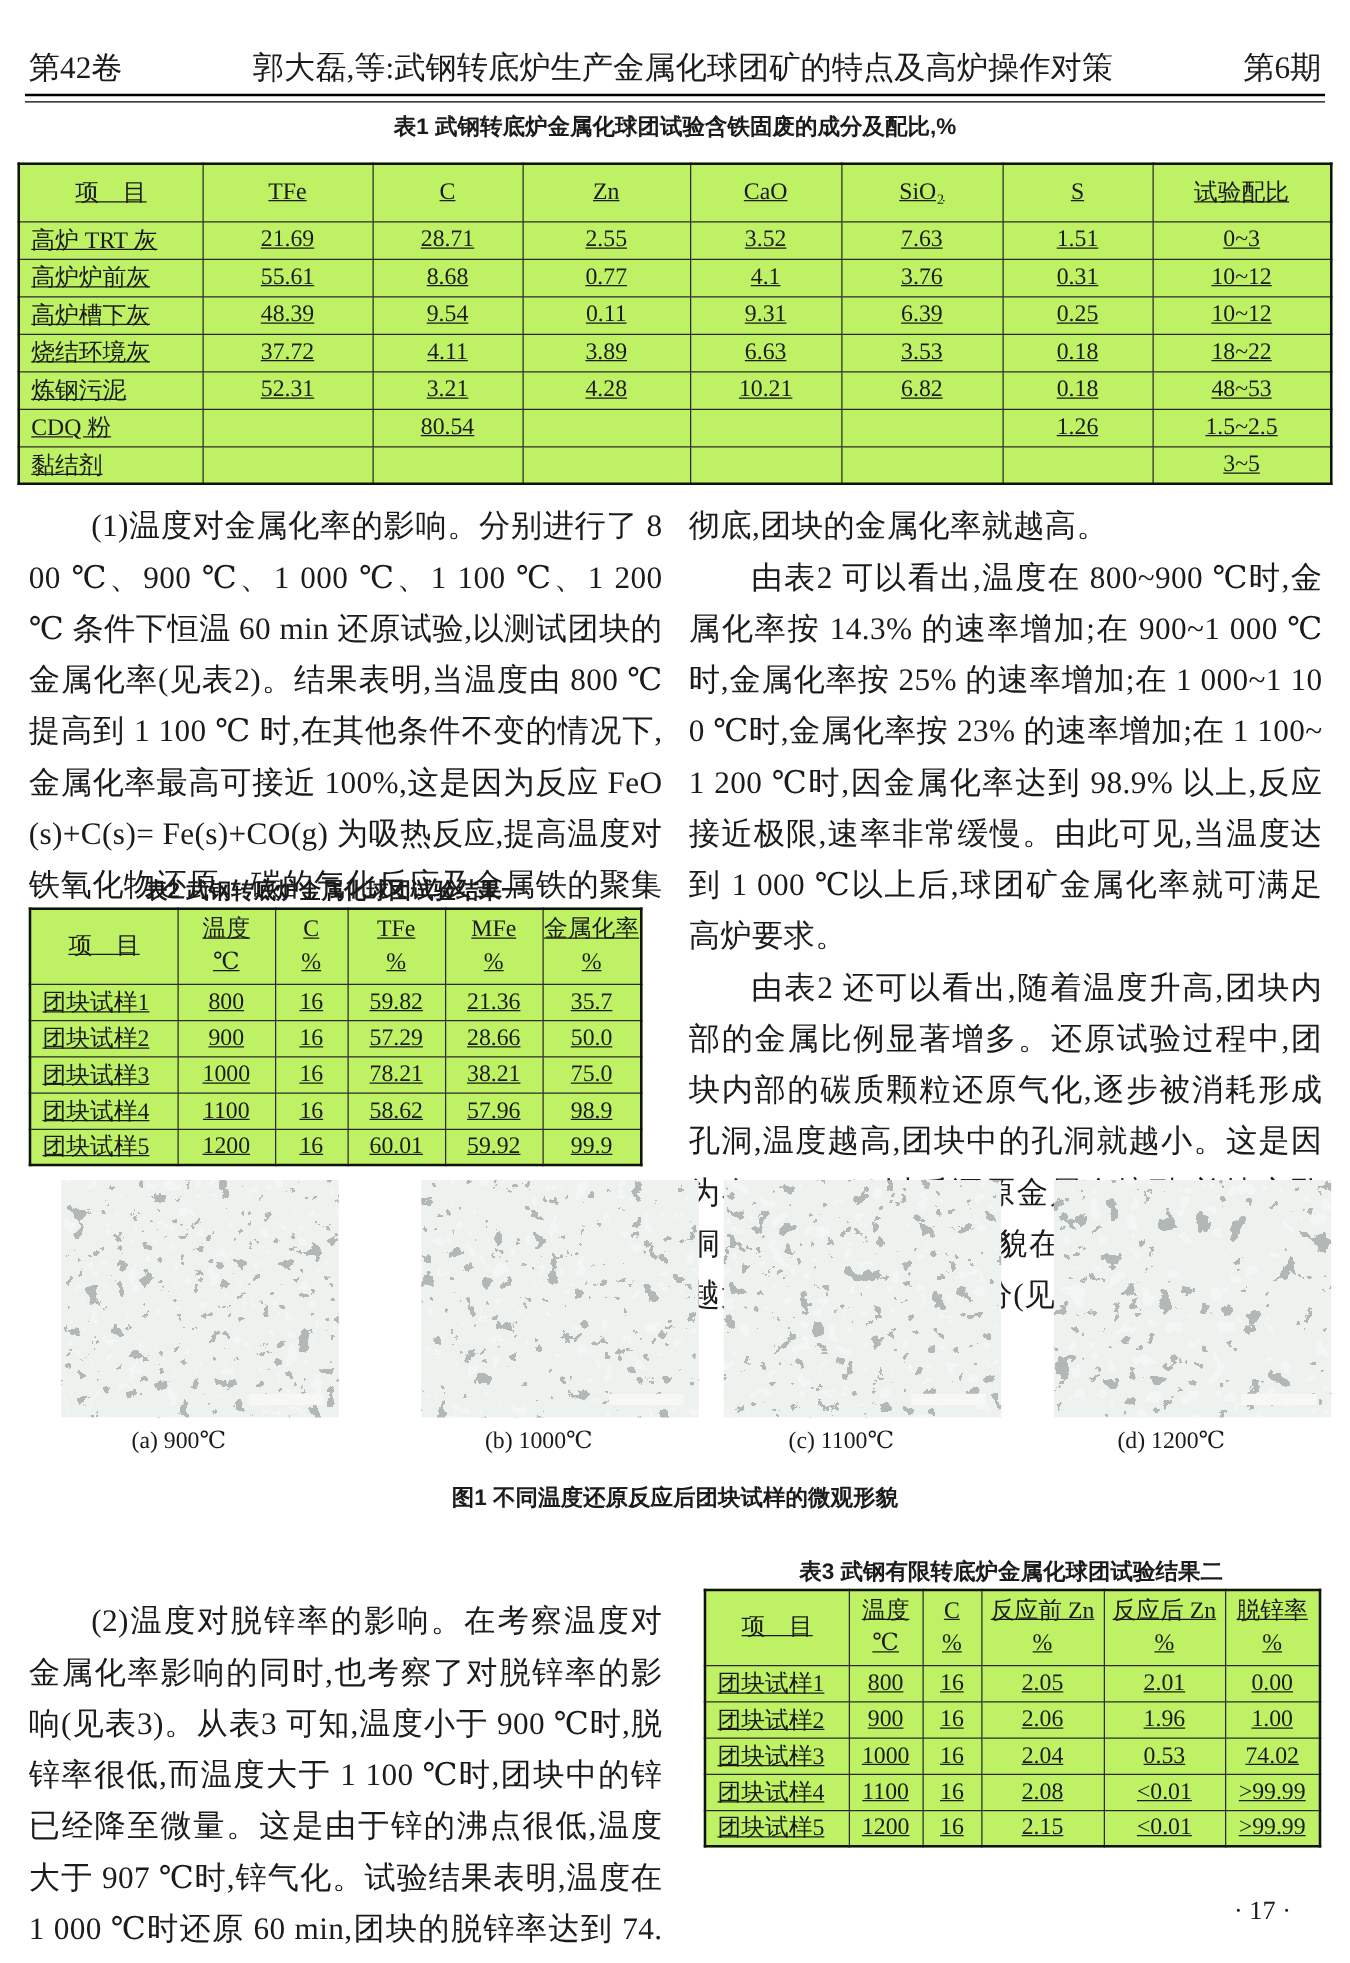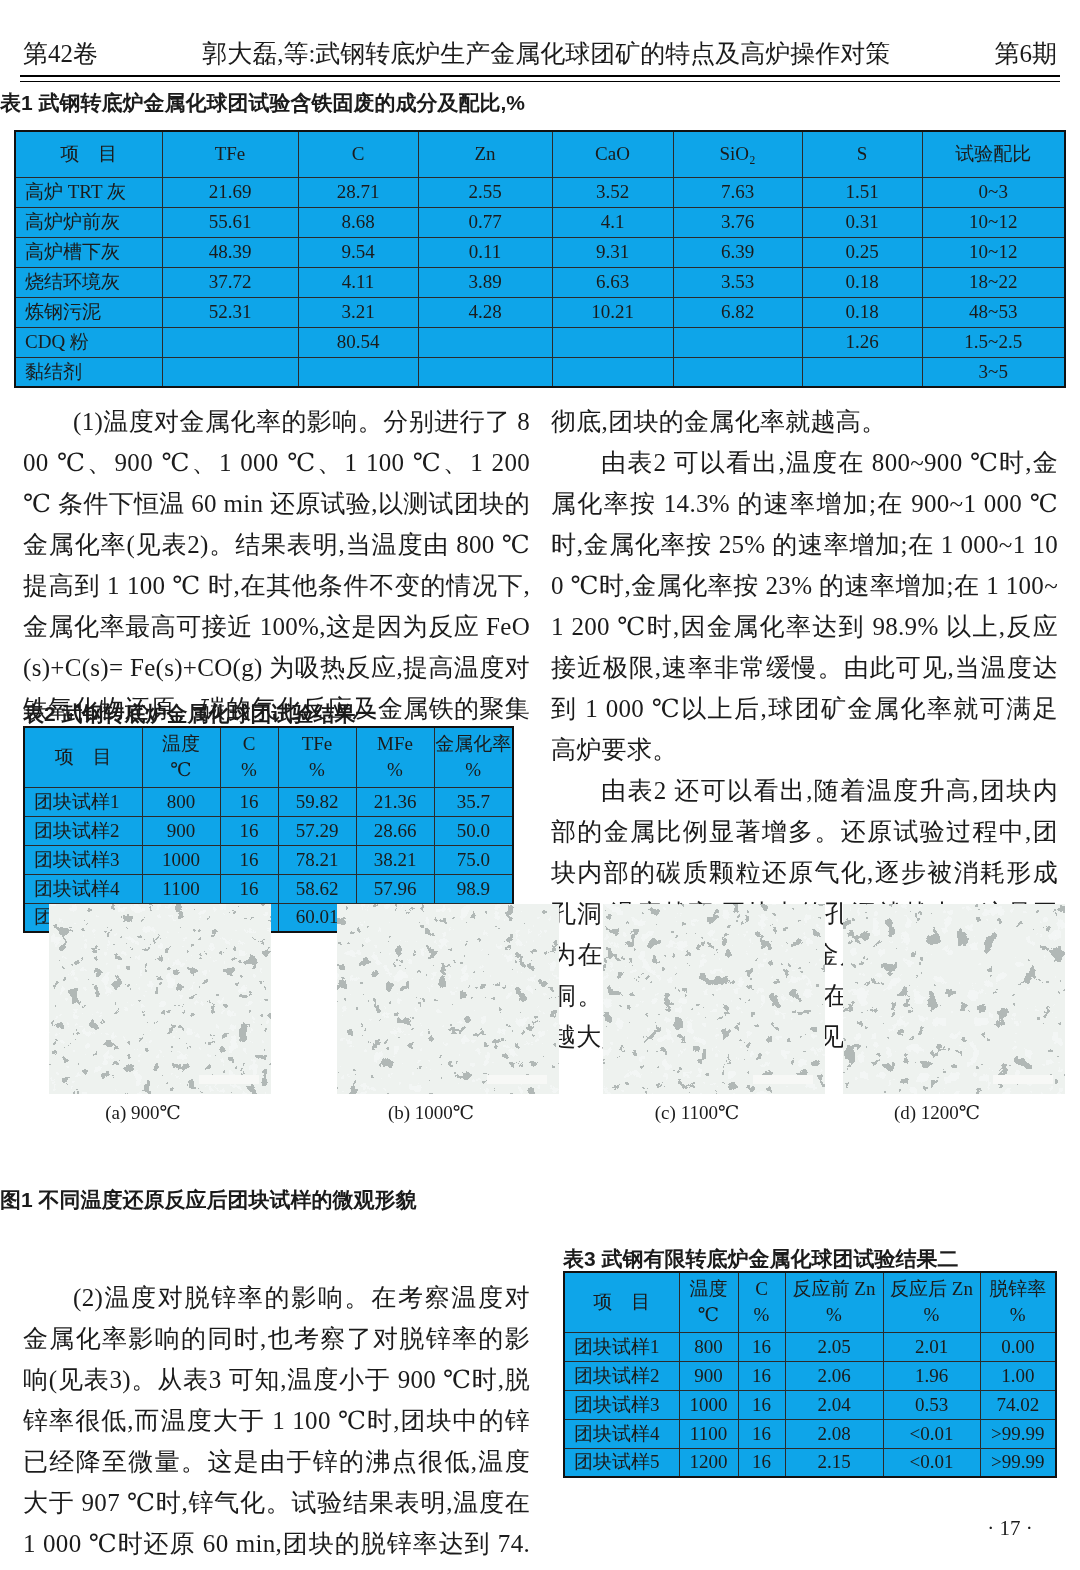--- a/index.html
+++ b/index.html
@@ -11,25 +11,25 @@
   }
 
   
   .pheader { position:absolute; top:40px; left:23px; right:23px; height:26px;
              display:flex; justify-content:space-between; align-items:center; font-size:25px; }
   .pheader .hcenter { flex:1; text-align:center; }
   .hrule { position:absolute; top:75px; left:20px; width:1040px; height:7px;
            border-top:2.5px solid #000; border-bottom:1.5px solid #000; }
 
   
-  .tcap { position:absolute; text-align:left; font-weight:bold;
-          font-family:"Liberation Sans","DejaVu Sans",sans-serif; font-size:21px; }
+  .tcap { position:absolute; text-align:center; font-weight:bold;
+          font-family:"Liberation Sans","DejaVu Sans",sans-serif; font-size:18px; }
 
   
-  table { border-collapse:collapse; table-layout:fixed; position:absolute; background:#0ea5e9; }
+  table { border-collapse:collapse; table-layout:fixed; position:absolute; background:#bef264;text-decoration:underline; }
   th,td { border:1px solid #2b2b2b; text-align:center; font-weight:normal;
           font-size:19px; overflow:hidden; white-space:nowrap; }
   table { border:2px solid #111; }
   .t1 { left:14px; top:130px; width:1050px; }
   .t1 thead tr { height:46px; }
   .t1 tbody tr { height:30px; }
   .t23 thead tr { height:60px; }
   .t23 tbody tr { height:29px; }
   .t2 { left:23px; top:726px; width:489px; }
   .t3 { left:563px; top:1271px; width:492px; }
@@ -41,21 +41,21 @@
 
   
   .coltext { position:absolute; width:507px; font-size:25px; line-height:41px;
              text-align:justify; word-break:break-all; letter-spacing:.3px; }
   .coltext p.ind { text-indent:2em; }
   .lcol1 { left:23px; top:401px; }
   .rcol1 { left:551px; top:401px; }
   .lcol2 { left:23px; top:1241px;margin-top:36px; }
 
   
-  .fig-panel { position:absolute; top:904px; width:204px;padding-left:16px; }
+  .fig-panel { position:absolute; top:944px; width:204px;padding-left:16px; }
   .fig-panel svg { display:block; width:222px; height:190px; }
   .fig-cap { margin-top:7px; text-align:center; font-size:19px; }
 
   .pageno { position:absolute; left:955px; top:1516px; width:110px;
             text-align:center; font-size:21px; }
 </style>
 </head>
 <body>
 
 <svg width="0" height="0" style="position:absolute" aria-hidden="true">
@@ -302,21 +302,21 @@
   </svg>
   <div class="fig-cap">(a) 900℃</div>
 </div>
 <div class="fig-panel" style="left:297px;margin-left:24px;">
   <svg>
     <rect width="222" height="190" filter="url(#micro-b)"></rect>
     <rect x="150" y="171" width="60" height="9" fill="#f7f8f6"></rect>
   </svg>
   <div class="fig-cap">(b) 1000℃</div>
 </div>
-<div class="fig-panel" style="left:563px;margin-left:24px;">
+<div class="fig-panel" style="left:563px;">
   <svg>
     <rect width="222" height="190" filter="url(#micro-c)"></rect>
     <rect x="150" y="171" width="60" height="9" fill="#f7f8f6"></rect>
   </svg>
   <div class="fig-cap">(c) 1100℃</div>
 </div>
 <div class="fig-panel" style="left:827px;">
   <svg>
     <rect width="222" height="190" filter="url(#micro-d)"></rect>
     <rect x="150" y="171" width="60" height="9" fill="#f7f8f6"></rect>

